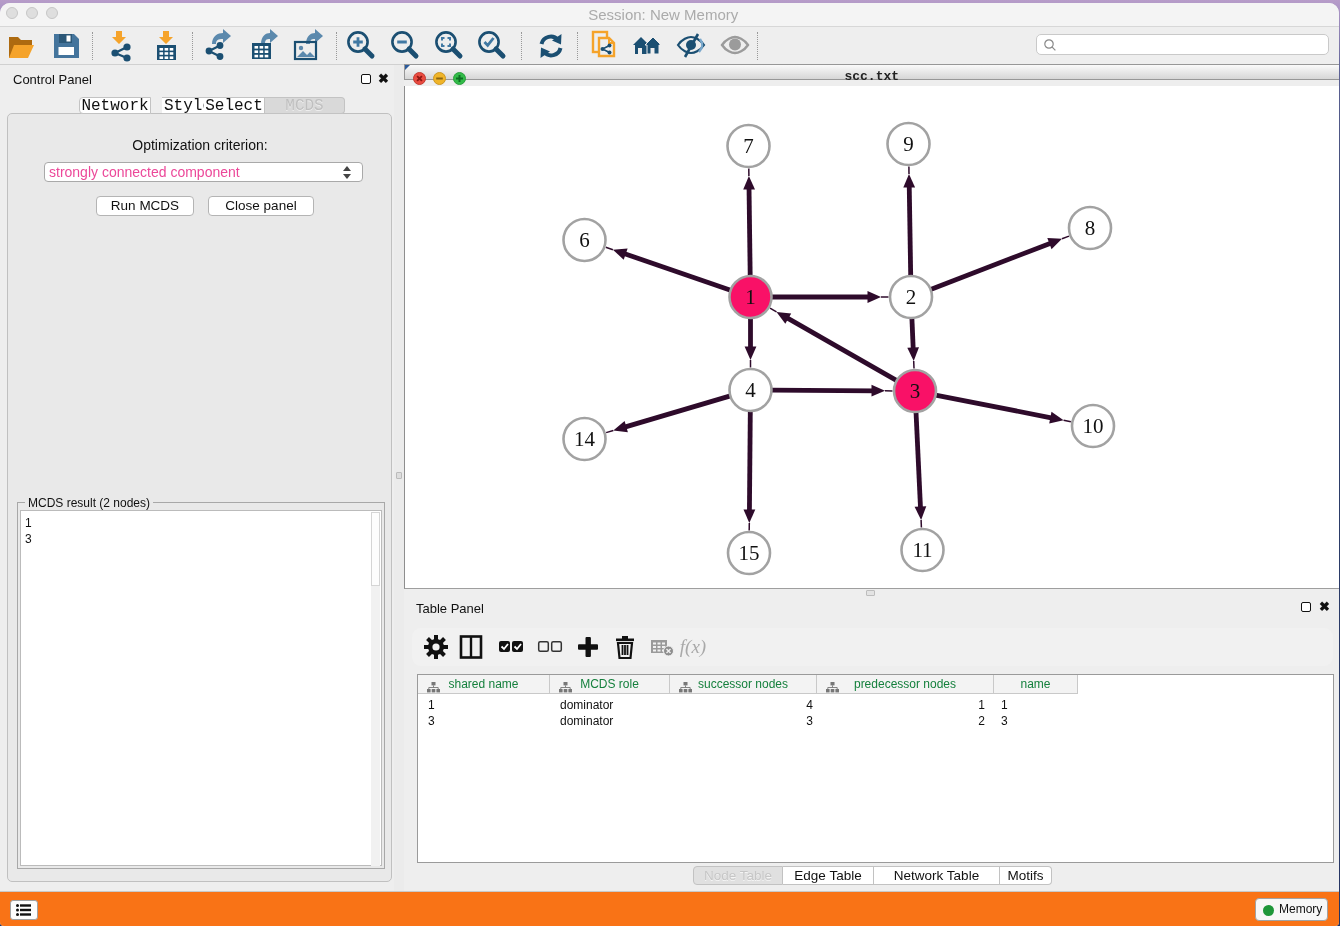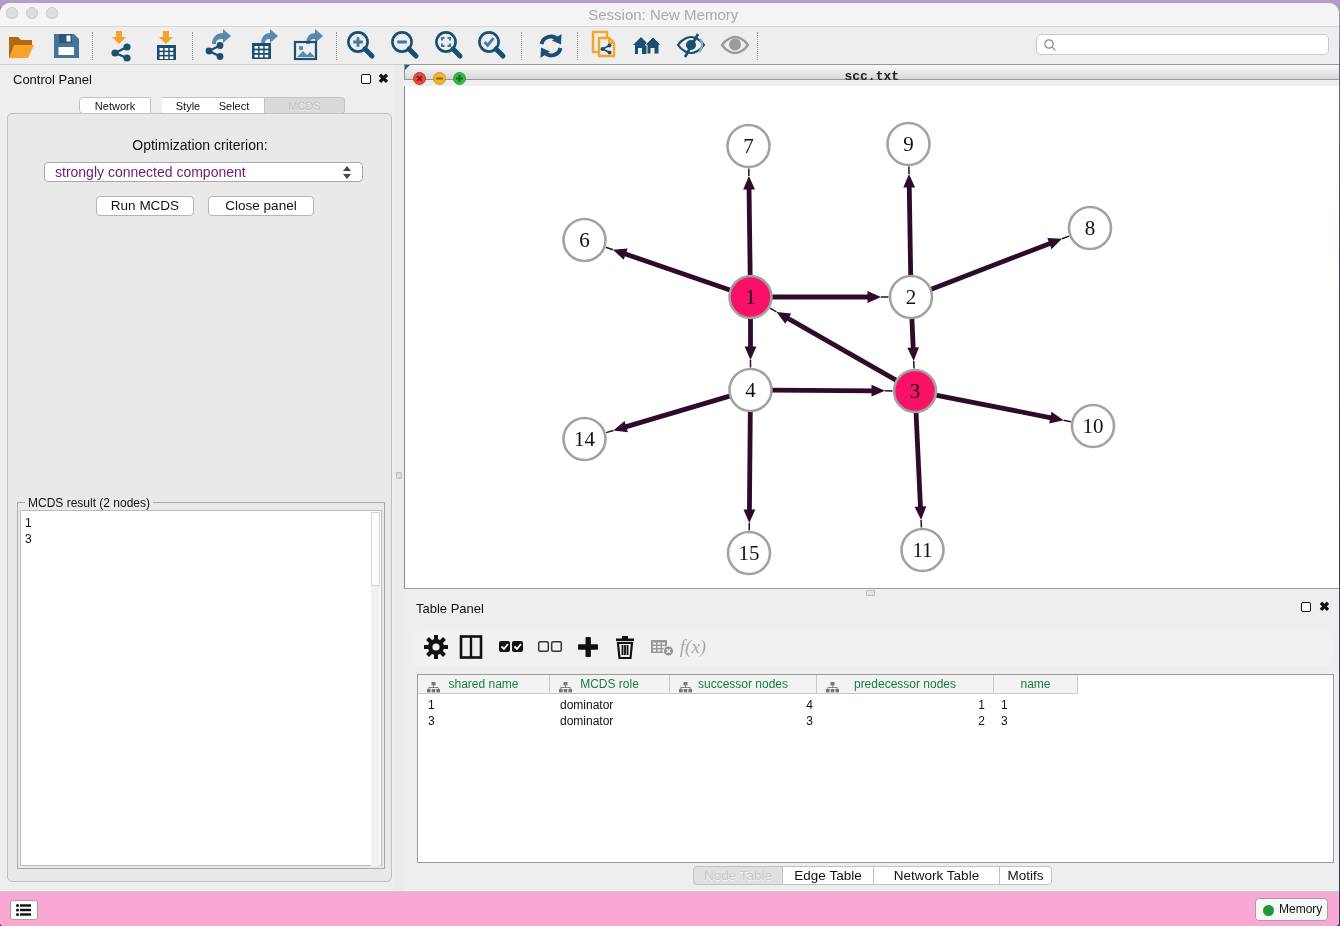--- a/index.html
+++ b/index.html
@@ -8,24 +8,24 @@
 #win { position:absolute; top:3px; left:0; right:1.5px; bottom:0; background:#eeeeee; border-radius:10px 10px 4px 4px; overflow:hidden; }
 #titlebar { position:absolute; top:0; left:0; right:0; height:24px; background:#f4f4f4; border-bottom:1px solid #d7d7d7; }
 .tl { position:absolute; top:3.5px; width:12px; height:12px; border-radius:50%; background:#dedede; border:1px solid #c6c6c6; }
 #title { position:absolute; top:0; width:100%; text-align:center; line-height:23px; font-size:15px; color:#ababab; padding-right:12px; }
 #toolbar { position:absolute; top:24px; left:0; right:0; height:38px; background:#eeeeee; border-bottom:1px solid #d0d0d0; }
 .sep { position:absolute; top:5px; height:28px; width:0; border-left:1px dotted #999; }
 
 #cp-title { position:absolute; left:13px; top:69px; font-size:13px; color:#111; }
 .sqicon { position:absolute; width:10px; height:10px; border:1.6px solid #111; border-radius:2px; background:#fff; }
 .xicon { position:absolute; font-size:13px; font-weight:bold; color:#111; line-height:10px; }
-.tab { position:absolute; top:94px; height:17px; background:#fff; border:1px solid #c3c3c3; font-size:11px; color:#111; text-align:center; line-height:16px; }
+.tab { position:absolute; top:94px; height:17px; background:#fff; border:1px solid #c3c3c3; font-size:16px; color:#111; text-align:center; line-height:16px;font-family:Liberation Mono, monospace; }
 #cp-content { position:absolute; left:7px; top:110px; width:385px; height:769px; background:#e9e9e9; border:1px solid #c0c0c0; border-radius:5px; }
 #optlabel { position:absolute; left:0; top:134px; width:400px; text-align:center; font-size:14px; color:#111; }
-#dropdown { position:absolute; left:44px; top:159px; width:319px; height:20px; background:#fff; border:1px solid #a9a9a9; border-radius:4px; font-size:14px; color:#701a75; line-height:18px; padding-left:10px; }
+#dropdown { position:absolute; left:44px; top:159px; width:319px; height:20px; background:#fff; border:1px solid #a9a9a9; border-radius:4px; font-size:14px; color:#ec4899; line-height:18px; padding-left:4px; }
 .btn { position:absolute; top:193px; height:20px; background:#fff; border:1px solid #b4b4b4; border-radius:4px; font-size:13.5px; color:#111; text-align:center; line-height:18px; }
 #fieldset { position:absolute; left:17px; top:499px; width:368px; height:367px; border:1px solid #a8a8a8; }
 #fs-legend { position:absolute; left:7px; top:-7px; background:#e9e9e9; padding:0 3px; font-size:12px; color:#111; }
 #fs-white { position:absolute; left:2px; top:7px; width:362px; height:356px; background:#fff; border:1px solid #bbb; }
 #fs-scroll { position:absolute; right:1px; top:1px; width:9px; height:354px; background:#f1f1f1; }
 #fs-thumb { position:absolute; right:0px; top:0px; width:9px; height:74px; background:#fdfdfd; border:1px solid #d5d5d5; }
 
 #vsplit { position:absolute; left:394px; top:62px; width:10px; height:826px; background:#ebebeb; }
 
 #nw-title { position:absolute; left:404px; top:61px; right:0; height:16px; background:linear-gradient(180deg,#fafafa,#d6d6d6); border:1px solid #979797; border-right:none;font-family:Liberation Mono, monospace; }
@@ -33,21 +33,21 @@
 .mac { position:absolute; top:6.5px; width:13px; height:13px; border-radius:50%; } .mac svg { display:block; position:absolute; left:0; top:0; } .mac svg { display:block; position:absolute; left:0; top:0; } .mac svg { display:block; position:absolute; left:0; top:0; }
 #nw-name { position:absolute; width:100%; text-align:center; font-size:13px; color:#222; line-height:23px; font-weight:bold; }
 
 #tp-title { position:absolute; left:416px; top:598px; font-size:13px; color:#111; }
 #tp-toolbar { position:absolute; left:412px; top:625px; width:921px; height:38px; background:#f1f1f1; border-radius:9px; }
 #tp-table { position:absolute; left:417px; top:671px; width:917px; height:189px; background:#fff; border:1px solid #9a9a9a; }
 .th { position:absolute; top:0; height:19px; background:#f3f3f3; border-right:1px solid #c9c9c9; border-bottom:1px solid #c9c9c9; font-size:12px; color:#15803d; text-align:center; line-height:19px; }
 .td { position:absolute; font-size:12px; color:#111; line-height:16px; }
 .btab { position:absolute; top:863px; height:19px; background:#fff; border:1px solid #c2c2c2; font-size:13.5px; color:#111; text-align:center; line-height:17px; }
 
-#statusbar { position:absolute; left:0; right:0; top:888px; bottom:0; background:#f9a8d4; border-top:1px solid #c9c9c9; }
+#statusbar { position:absolute; left:0; right:0; top:888px; bottom:0; background:#f97316; border-top:1px solid #c9c9c9; }
 </style></head>
 <body>
 <div id="win">
   <div id="titlebar">
     <div class="tl" style="left:6px;"></div>
     <div class="tl" style="left:26px;"></div>
     <div class="tl" style="left:46px;"></div>
     <div id="title">Session: New Memory</div>
   </div>
   <div id="toolbar">

